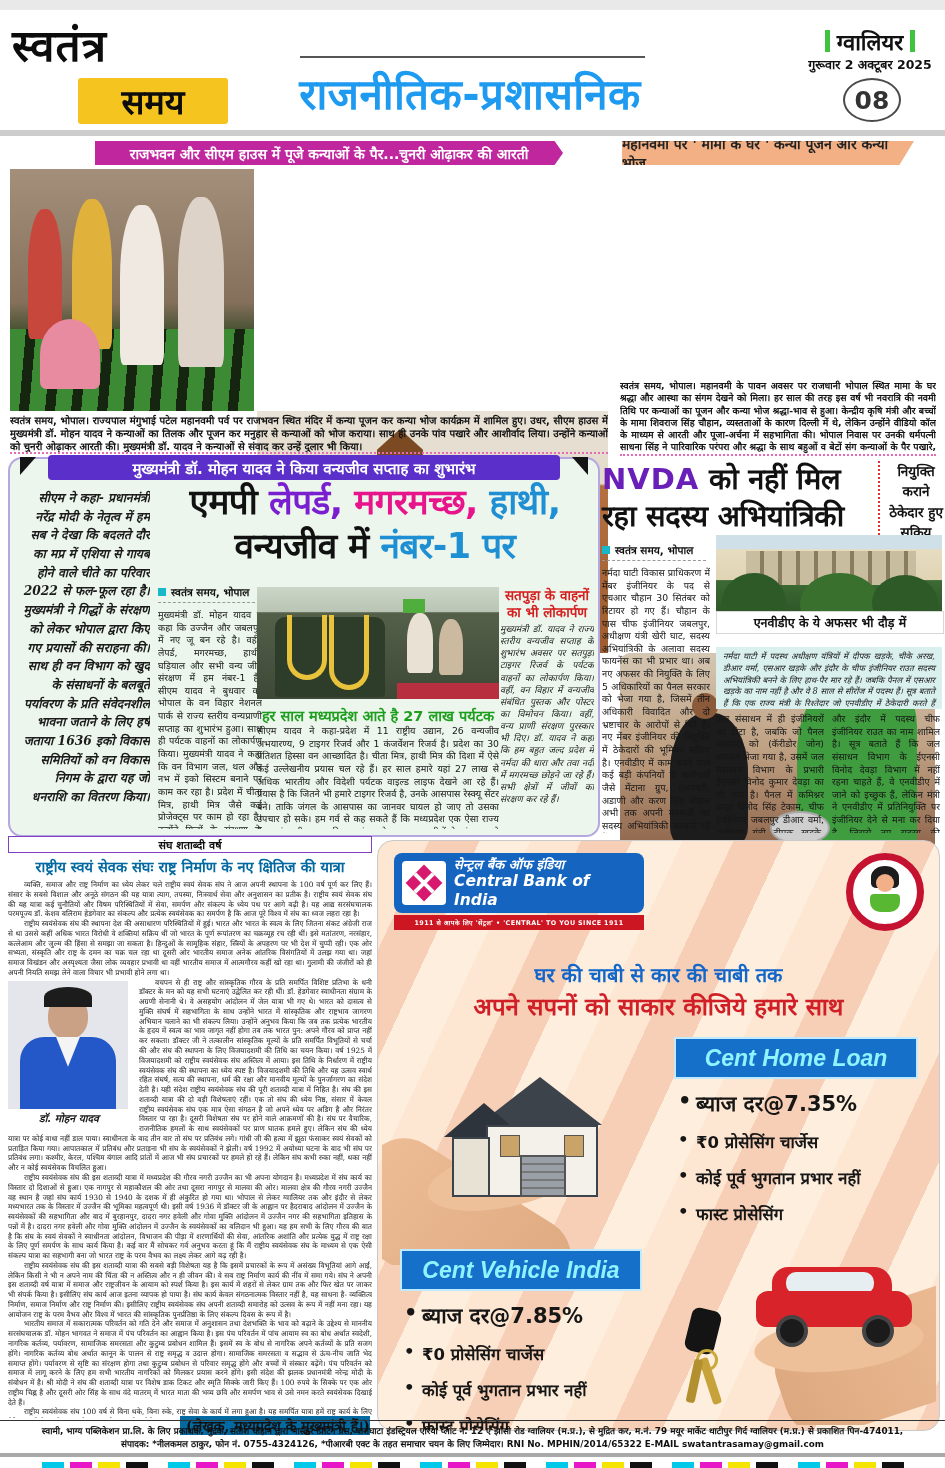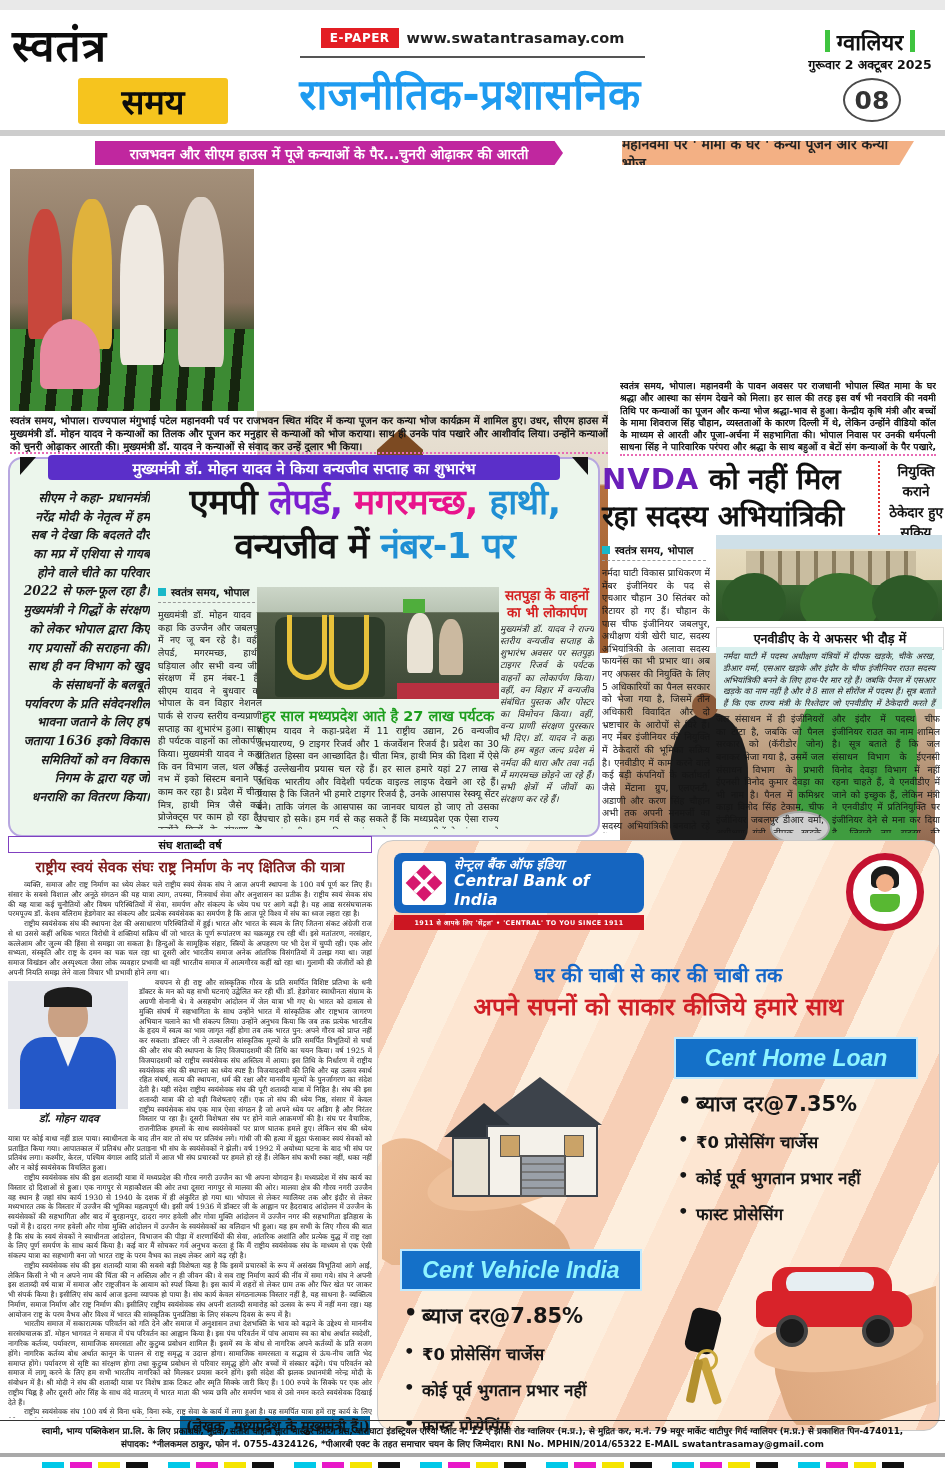--- a/index.html
+++ b/index.html
@@ -47,21 +47,21 @@
 
   
   .nvdahl{font-size:29px;font-weight:800;line-height:1.28;letter-spacing:-.3px;}
   .nvda-acc{color:#6a1fb8;letter-spacing:1px;}
   .nvnote{font-size:13.5px;font-weight:800;text-align:center;line-height:1.5;border-left:2px dotted #e03030;padding-left:7px;}
   .nvcapbar{background:#fff;border:1px solid #d8d8d8;font-size:12.5px;font-weight:800;}
   .nvnotebox{background:#d9f0ee;font-family:"DejaVu Serif",serif;font-style:italic;font-size:8.3px;line-height:1.42;color:#222;padding:4px 7px;box-sizing:border-box;overflow:hidden;}
 
   
   .rsskicker{border:1.5px solid #8040c0;font-size:11px;font-weight:800;}
-  .rsshl{color:#7f1d1d;font-size:14.5px;font-weight:800;white-space:nowrap;overflow:hidden;text-align:center;}
+  .rsshl{color:#0369a1;font-size:14.5px;font-weight:800;white-space:nowrap;overflow:hidden;text-align:center;}
   .rssbody{font-family:"DejaVu Serif",serif;font-size:7.3px;line-height:1.34;color:#1a1a1a;overflow:hidden;}
   .rssbody p{margin:0;text-indent:16px;text-align:justify;}
   .authorbox{float:left;width:122px;margin:3px 9px 2px 0;}
   .authorcap{font-size:10.5px;font-weight:800;font-style:italic;text-align:center;font-family:"DejaVu Serif",serif;margin-top:2px;}
   .rsssig{font-size:14px;font-weight:800;font-family:"DejaVu Serif",serif;background:#0369a1;padding-left:6px;}
 
   
   .adbox{border:1.5px solid #c9c9c9;border-radius:16px;overflow:hidden;background:repeating-linear-gradient(115deg,#fde6d2 0 46px,#f7cfb6 46px 92px,#fdeedd 92px 138px);}
   .banklogo{background:#1565c0;border-radius:8px;display:flex;align-items:center;padding:6px 8px;box-sizing:border-box;}
   .banksq{width:44px;height:44px;background:#fff;border-radius:4px;position:relative;flex:none;margin-right:8px;}
@@ -88,24 +88,20 @@
   .sw.c{background:#00c8e8;} .sw.m{background:#e818c8;} .sw.y{background:#f5e400;} .sw.k{background:#111;}
 </style>
 </head>
 <body>
 
 <div class="page">
 
   <div class="abs mast1" style="left:12px;top:14px;">स्वतंत्र</div>
   <div class="abs mast2 flexc" style="left:78px;top:68px;width:150px;height:46px;">समय</div>
 
-  <div class="abs" style="left:300px;top:18px;width:345px;display:flex;align-items:center;justify-content:center;">
-    <span class="epaper">E-PAPER</span>
-    <span class="site">www.swatantrasamay.com</span>
-  </div>
   <div class="abs" style="left:300px;top:46px;width:345px;height:1.5px;background:#555;"></div>
   <div class="abs sectitle" style="left:240px;top:54px;width:460px;text-align:center;">राजनीतिक-प्रशासनिक</div>
 
   <div class="abs" style="left:795px;top:16px;width:150px;display:flex;align-items:center;justify-content:center;">
     <span class="citybar"></span>
     <span class="cityname">ग्वालियर</span>
     <span class="citybar"></span>
   </div>
   <div class="abs datetxt" style="left:795px;top:46px;width:150px;text-align:center;">गुरूवार 2 अक्टूबर 2025</div>
   <div class="abs pageoval flexc" style="left:843px;top:68px;">08</div>
@@ -196,21 +192,21 @@
       <span>स्वतंत्र समय, भोपाल</span>
     </div>
     <div class="abs bodytxt just" style="left:0;top:110px;width:108px;height:266px;">नर्मदा घाटी विकास प्राधिकरण में मेंबर इंजीनियर के पद से एचआर चौहान 30 सितंबर को रिटायर हो गए हैं। चौहान के पास चीफ इंजीनियर जबलपुर, अधीक्षण यंत्री खेरी घाट, सदस्य अभियांत्रिकी के अलावा सदस्य फायनेंस का भी प्रभार था। अब नए अफसर की नियुक्ति के लिए 5 अधिकारियों का पैनल सरकार को भेजा गया है, जिसमें तीन अधिकारी विवादित और दो भ्रष्टाचार के आरोपों से घिरे हैं। नए मेंबर इंजीनियर की नियुक्ति में ठेकेदारों की भूमिका सक्रिय है। एनवीडीए में काम करने वाले कई बड़ी कंपनियों के कर्ताधर्ता जैसे मेंटाना ग्रुप, एलएनटी, अडाणी और करण सिंह चौहान अभी तक अपनी मनमर्जी का सदस्य अभियांत्रिकी बनवाते रहे हैं। इस बार जल संसाधन मंत्री तुलसीराम सिलावट ने कह दिया है कि हम विभाग से अधिकारी नहीं देंगे, क्योंकि</div>
 
     <div class="abs ph" style="left:114px;top:78px;width:226px;height:86px;background:linear-gradient(180deg,#cfe0e8 0%,#cfe0e8 16%,#e6dcc0 17%,#e0d4b4 52%,#3c6a34 53%,#2c5226 100%);">
       <div class="cd" style="left:30px;top:16px;width:170px;height:34px;background:repeating-linear-gradient(90deg,#c9bda0 0 14px,#8a7c5e 14px 18px);"></div>
       <div class="cd" style="left:6px;bottom:-10px;width:64px;height:58px;background:#2e5a28;border-radius:50%;"></div>
       <div class="cd" style="left:84px;bottom:-14px;width:80px;height:62px;background:#39702e;border-radius:50%;"></div>
       <div class="cd" style="right:4px;bottom:-10px;width:66px;height:56px;background:#2e5a28;border-radius:50%;"></div>
     </div>
-    <div class="abs nvcapbar flexc" style="left:114px;top:170px;width:226px;height:21px;">एनवीडीए के ये अफसर भी दौड़ में</div>
+    <div class="abs nvcapbar flexc" style="left:114px;top:154px;width:226px;height:21px;">एनवीडीए के ये अफसर भी दौड़ में</div>
     <div class="abs nvnotebox just" style="left:114px;top:190px;width:226px;height:62px;">नर्मदा घाटी में पदस्थ अधीक्षण यंत्रियों में दीपक खड़के, चीके अरख, डीआर वर्मा, एसआर खड़के और इंदौर के चीफ इंजीनियर राउत सदस्य अभियांत्रिकी बनने के लिए हाथ-पैर मार रहे हैं। जबकि पैनल में एसआर खड़के का नाम नहीं है और वे 8 साल से सीरोंज में पदस्थ हैं। सूत्र बताते हैं कि एक राज्य मंत्री के रिश्तेदार जो एनवीडीए में ठेकेदारी करते हैं अपनी मनमर्जी से सदस्य अभियांत्रिकी बनवाने के लिए सक्रिय हैं।</div>
     <div class="abs bodytxt just" style="left:114px;top:256px;width:108px;height:120px;">जल संसाधन में ही इंजीनियरों का टोटा है, जबकि जो पैनल सरकार को (कॅरीडोर जोन) बनाकर भेजा गया है, उसमें जल संसाधन विभाग के प्रभारी ईएनसी विनोद कुमार देवड़ा का भी नाम है। पैनल में कमिश्नर काड़ा विनोद सिंह टेकाम, चीफ इंजीनियर जबलपुर डीआर वर्मा, अधीक्षण यंत्री दीपक खड़के, जबलपुर काड़ा में पदस्थ एसबी सिंह</div>
     <div class="abs bodytxt just" style="left:230px;top:256px;width:108px;height:120px;">और इंदौर में पदस्थ चीफ इंजीनियर राउत का नाम शामिल है। सूत्र बताते हैं कि जल संसाधन विभाग के ईएनसी विनोद देवड़ा विभाग में नहीं रहना चाहते हैं, वे एनवीडीए में जाने को इच्छुक हैं, लेकिन मंत्री ने एनवीडीए में प्रतिनियुक्ति पर इंजीनियर देने से मना कर दिया है, जिससे नए सदस्य की नियुक्ति में दिक्कत खड़ी हो गई है।</div>
   </div>
 
   <div class="abs" style="left:8px;top:826px;width:364px;height:601px;">
     <div class="rsskicker flexc" style="width:100%;height:17px;box-sizing:border-box;">संघ शताब्दी वर्ष</div>
     <div class="rsshl" style="margin-top:3px;width:100%;">राष्ट्रीय स्वयं सेवक संघः राष्ट्र निर्माण के नए क्षितिज की यात्रा</div>
     <div class="rssbody" style="margin-top:4px;width:100%;height:538px;position:relative;">
       <p>व्यक्ति, समाज और राष्ट्र निर्माण का ध्येय लेकर चले राष्ट्रीय स्वयं सेवक संघ ने आज अपनी स्थापना के 100 वर्ष पूर्ण कर लिए हैं। संसार के सबसे विशाल और अनूठे संगठन की यह यात्रा त्याग, तपस्या, निःस्वार्थ सेवा और अनुशासन का प्रतीक है। राष्ट्रीय स्वयं सेवक संघ की यह यात्रा कई चुनौतियों और विषम परिस्थितियों में सेवा, समर्पण और संकल्प के ध्येय पथ पर आगे बढ़ी है। यह आद्य सरसंघचालक परमपूज्य डॉ. केशव बलिराम हेडगेवार का संकल्प और प्रत्येक स्वयंसेवक का समर्पण है कि आज पूरे विश्व में संघ का ध्वज लहरा रहा है।</p>

